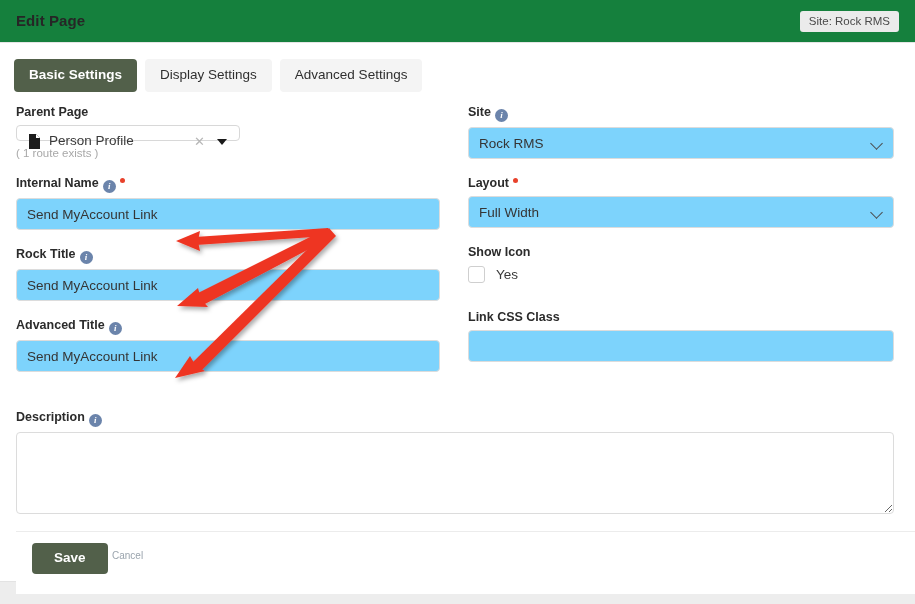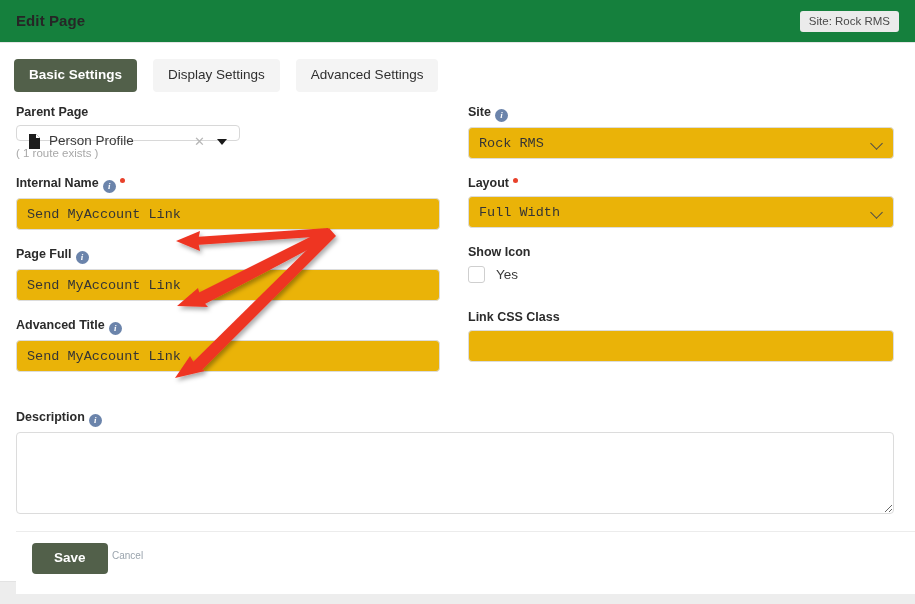--- a/index.html
+++ b/index.html
@@ -52,21 +52,21 @@
     padding: 4px 9px 5px 9px;
     border-radius: 3px;
     white-space: nowrap;
   }
 
   
   .tabs {
     position: absolute;
     left: 14px; top: 59px;
     display: flex;
-    gap: 16px;
+    gap: 8px;
   }
   .tab {
     font-size: 13.5px;
     padding: 9px 15px 10px 15px;
     border-radius: 4px;
     background: #f4f4f4;
     color: #2f2f2f;
     cursor: pointer;
     border: none;
     line-height: 1;
@@ -120,27 +120,27 @@
     vertical-align: 4px;
     width: 5px; height: 5px;
     border-radius: 50%;
     background: #e8412b;
     margin-left: 4px;
   }
 
   .ctrl {
     width: 100%;
     height: 32px;
-    background: #eab308;
+    background: #7dd3fc;
     border: 1px solid #dcdcdc;
     border-radius: 4px;
     font-size: 13.5px;
     color: #353535;
     padding: 0 10px;
-    font-family: Liberation Mono, monospace;
+    font-family: Liberation Sans, sans-serif;
     outline: none;
   }
   .ctrl::placeholder { color: #b5b5b5; }
 
   
   .pagepicker {
     position: relative;
     width: 224px;
     height: 16px;
     border: 1px solid #d8d8d8;
@@ -318,21 +318,21 @@
 
         <div class="fgroup">
           <label class="fl">
             <span>Internal Name</span><span class="info-icon">i</span><span class="req-dot"></span>
           </label>
           <input class="ctrl" type="text" value="Send MyAccount Link" style="">
         </div>
 
         <div class="fgroup">
           <label class="fl">
-            <span>Page Full</span><span class="info-icon">i</span>
+            <span>Rock Title</span><span class="info-icon">i</span>
           </label>
           <input class="ctrl" type="text" value="Send MyAccount Link" style="">
         </div>
 
         <div class="fgroup">
           <label class="fl">
             <span>Advanced Title</span><span class="info-icon">i</span>
           </label>
           <input class="ctrl" type="text" value="Send MyAccount Link" style="">
         </div>

